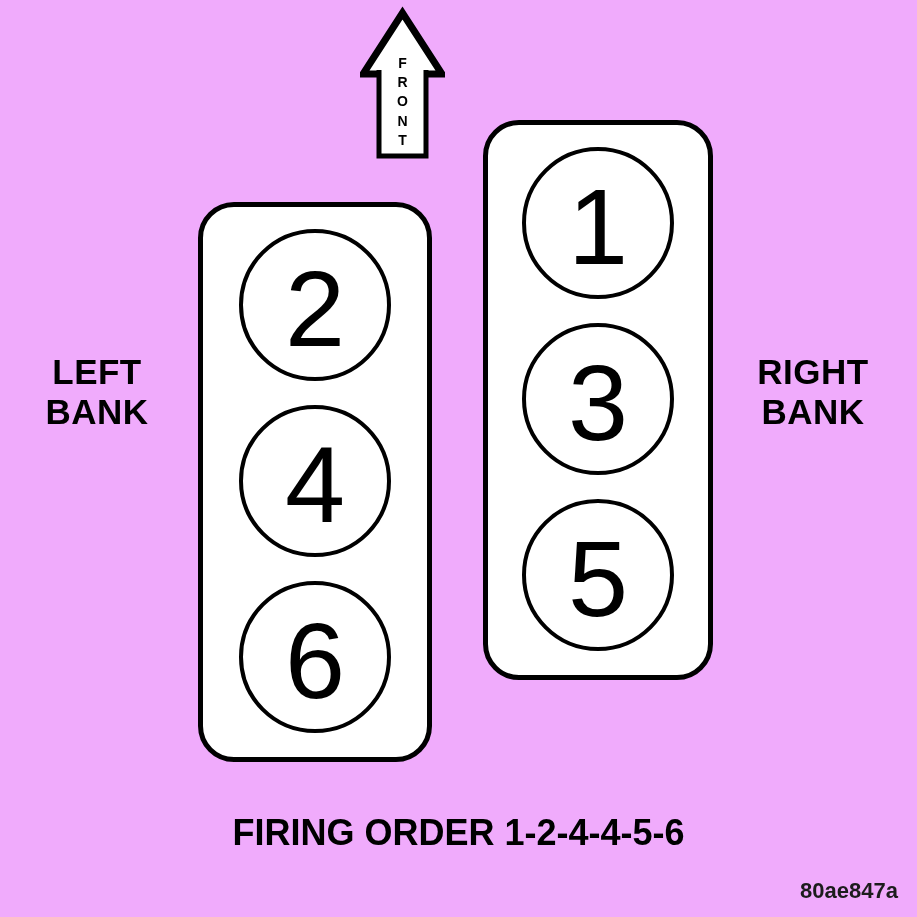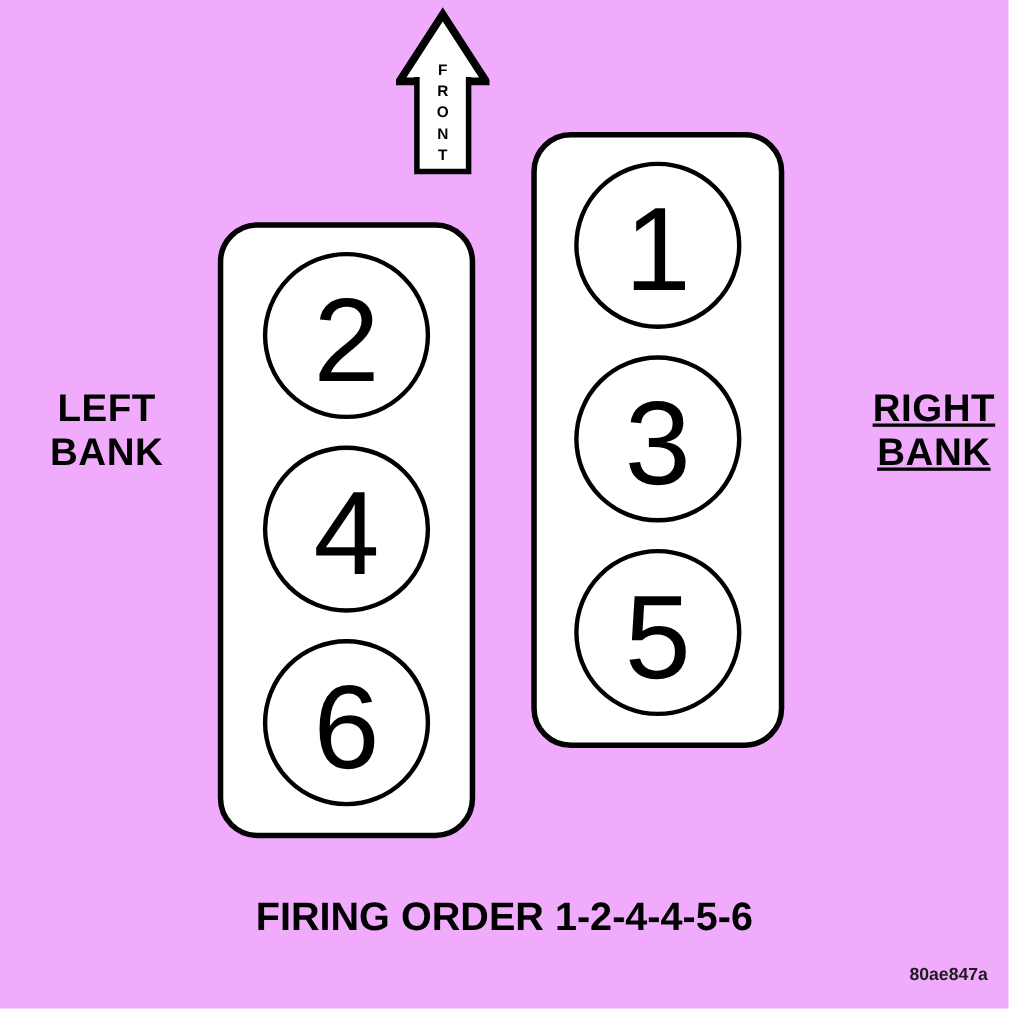--- a/index.html
+++ b/index.html
@@ -78,39 +78,39 @@
   .bank-label {
     position: absolute;
     top: 352px;
     font-size: 35px;
     font-weight: bold;
     line-height: 40px;
     text-align: center;
     letter-spacing: 0.5px;
   }
   .left-label  { left: 38px;  width: 118px; }
-  .right-label { left: 784px; width: 130px; text-decoration: underline; }
+  .right-label { left: 748px; width: 130px; }
 
   
   .caption {
     position: absolute;
     left: 0;
     top: 812px;
     width: 100%;
     text-align: center;
     font-size: 36px;
     font-weight: bold;
   }
 
   
   .figure-code {
     position: absolute;
     right: 19px;
     top: 878px;
-    font-size: 16px;
+    font-size: 22px;
     font-weight: bold;
     color: #1c1c1c;
   }
 </style>
 </head>
 <body>
 
 <div class="page">
 
   <div class="arrow-wrap">

